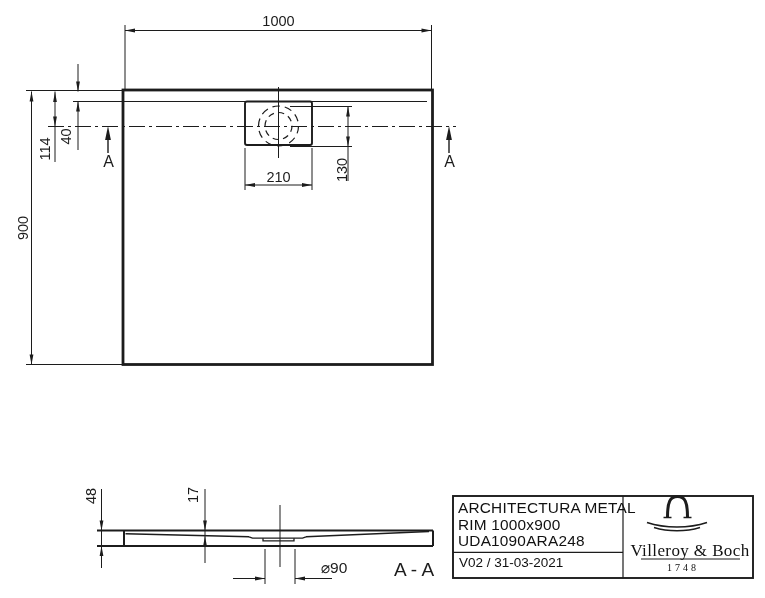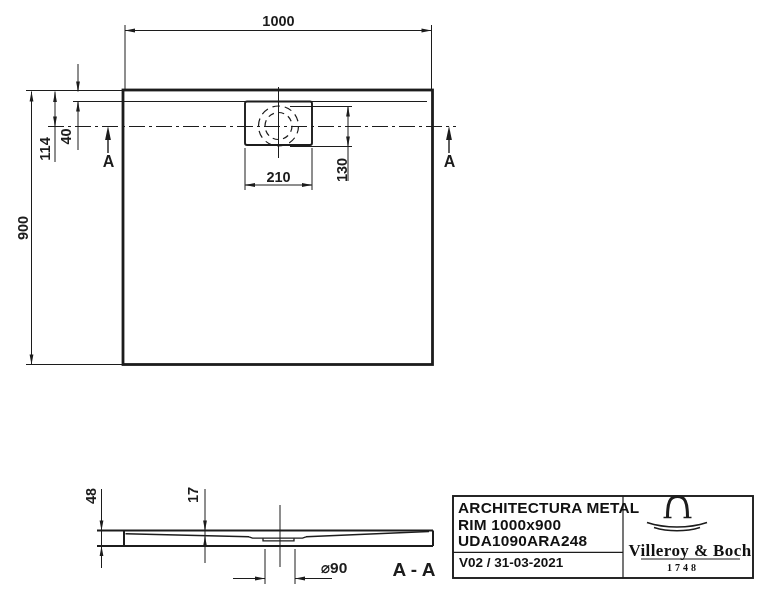--- a/index.html
+++ b/index.html
@@ -1,17 +1,17 @@
 <!DOCTYPE html>
 <html><head>
 <meta charset="utf-8">
 <style>
   html,body{margin:0;padding:0;background:#ffffff;}
   #canvas{position:relative;width:765px;height:598px;background:#ffffff;overflow:hidden;
-          font-family:"Liberation Sans",sans-serif;font-weight:bold;}
+          font-family:"Liberation Sans",sans-serif;}
   svg{display:block;}
   .ln{stroke:#1c1c1c;fill:none;}
   .arr{fill:#1c1c1c;stroke:none;}
   .dimtxt{font-family:"Liberation Sans","DejaVu Sans",sans-serif;font-size:14.5px;fill:#1c1c1c;}
   .marktxt{font-family:"Liberation Sans","DejaVu Sans",sans-serif;font-size:16px;fill:#1c1c1c;}
   .secttxt{font-family:"Liberation Sans","DejaVu Sans",sans-serif;font-size:19px;fill:#1c1c1c;}
   .tbtxt{font-family:"Liberation Sans","DejaVu Sans",sans-serif;font-size:15.4px;fill:#111;letter-spacing:.2px;}
   .tbrev{font-family:"Liberation Sans","DejaVu Sans",sans-serif;font-size:13.5px;fill:#111;}
   .brand{font-family:"Liberation Serif","DejaVu Serif",serif;font-size:17px;fill:#111;letter-spacing:.4px;}
   .brandyear{font-family:"Liberation Serif","DejaVu Serif",serif;font-size:10px;fill:#111;letter-spacing:3px;}

